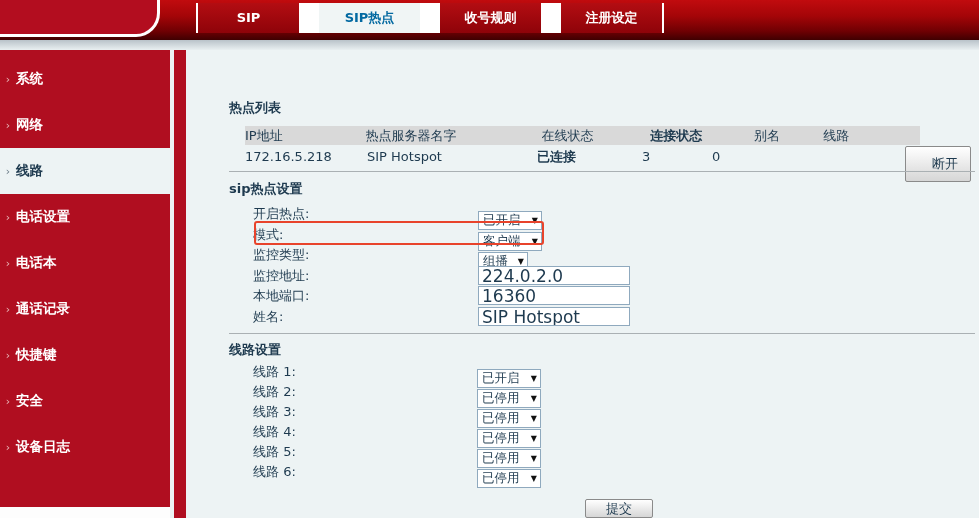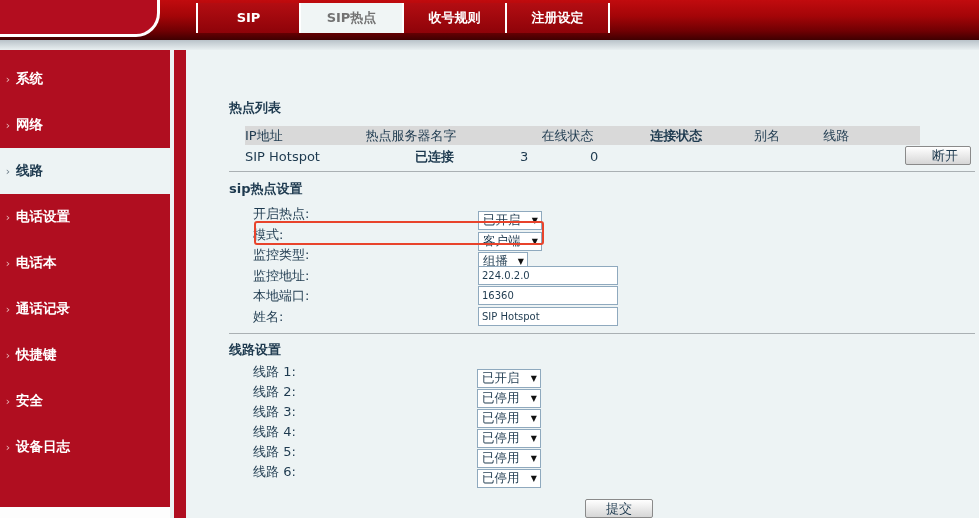--- a/index.html
+++ b/index.html
@@ -4,25 +4,25 @@
 <style>
   * { margin:0; padding:0; box-sizing:border-box; }
   html,body { width:979px; height:518px; }
   body { font-family:"DejaVu Sans","Liberation Sans",sans-serif; background:#edf3f4; position:relative; overflow:hidden; }
 
   
   .header { position:absolute; left:0; top:0; width:979px; height:40px;
     background:linear-gradient(180deg,#c10b0e 0%,#a40508 40%,#6f0003 78%,#3f0001 100%); }
   .corner { position:absolute; left:0; top:0; width:160px; height:37px; background:#b30d1f;
     border-right:3px solid #fff; border-bottom:3px solid #fff; border-radius:0 0 24px 0; }
-  .tabs { position:absolute; left:196px; top:3px; height:30px; display:flex; gap:2px;
+  .tabs { position:absolute; left:196px; top:3px; height:30px; display:flex; gap:20px;
     background:#fff; padding:0 2px; }
   .tab { width:101px; height:30px; line-height:30px; text-align:center; font-size:13px;
     font-weight:bold; color:#fff; background:linear-gradient(180deg,#b30d12,#8e0309); cursor:pointer; }
-  .tab.active { background:#f0f5f5; color:#737373; }
+  .tab.active { background:#f0f5f5; color:#0369a1; }
   .strip { position:absolute; left:0; top:40px; width:979px; height:10px;
     background:linear-gradient(180deg,#b9c2c9,#e9eff1); }
 
   
   .sidebar { position:absolute; left:0; top:50px; width:170px; height:457px; background:#b00e20; }
   .sidebar-bottom { position:absolute; left:0; top:507px; width:170px; height:11px; background:#fdfdfd; }
   .vbar { position:absolute; left:174px; top:50px; width:12px; height:468px; background:#b00e20; }
   .side-item { position:absolute; left:0; width:170px; height:46px; display:flex; align-items:center;
     color:#fff; font-size:13.5px; font-weight:bold; cursor:pointer; }
   .side-item .arr { width:16px; text-align:center; font-size:11px; font-weight:normal; color:#e8b8b8; }
@@ -35,34 +35,34 @@
   .hr { position:absolute; left:41px; width:746px; height:1px; background:#aab0b3; }
 
   .thead { position:absolute; left:57px; top:76px; width:675px; height:19px; background:#d9d9d9; display:flex; }
   .trow  { position:absolute; left:57px; top:97px; width:675px; height:19px; display:flex; }
   .cell { padding-left:0; line-height:19px; white-space:nowrap; overflow:hidden; }
   .c0{width:122px;} .c1{width:170px;} .c2{width:110px;margin-left:8px;} .c3{width:105px;font-weight:bold;} .c4{width:70px;} .c5{width:98px;}
 
   .btn { background:linear-gradient(180deg,#ffffff,#d6d6d6); border:1px solid #8a8a8a;
     border-radius:2px; color:#1e3a4f; font-size:13px; font-family:inherit; cursor:pointer;
     text-align:center; line-height:16px; }
-  .disconnect-btn { position:absolute; left:717px; top:96px; width:66px; height:19px;padding-left:14px; }
+  .disconnect-btn { position:absolute; left:717px; top:96px; width:66px; height:36px;padding-left:14px; }
   .submit-btn { position:absolute; left:397px; top:449px; width:68px; height:19px; }
 
   .frow-label { position:absolute; left:65px; line-height:19px; }
   .fctrl { position:absolute; left:290px; }
   .lctrl { position:absolute; left:289px; }
 
   .sel { height:19px; background:#fff; border:1px solid #8fa9be; display:inline-flex;
     align-items:center; justify-content:space-between; padding:0 3px 0 4px; cursor:pointer;margin-top:7px; }
   .sel .val { font-size:12.5px; color:#1e3a4f; white-space:nowrap; }
   .sel .caret { font-size:8px; color:#111; margin-left:6px; }
   .w64 { width:64px; } .w50 { width:50px; }
 
-  .txt { width:140px; height:19px; border:1px solid #8fa9be; background:#fff; font-size:10px;
+  .txt { width:152px; height:19px; border:1px solid #8fa9be; background:#fff; font-size:17px;
     color:#1e3a4f; padding:0 3px; font-family:inherit; }
 
   .highlight-box { position:absolute; left:66px; top:171px; width:290px; height:24px;
     border:2px solid #e8432b; border-radius:3px; pointer-events:none; }
 </style>
 </head>
 <body>
 
 <div class="header">
   <div class="corner"></div>
@@ -122,20 +122,21 @@
 
   <div class="thead">
     <div class="cell c0">IP地址</div>
     <div class="cell c1">热点服务器名字</div>
     <div class="cell c2">在线状态</div>
     <div class="cell c3">连接状态</div>
     <div class="cell c4">别名</div>
     <div class="cell c5">线路</div>
   </div>
   <div class="trow">
+    <div class="cell c0">172.16.5.218</div>
     <div class="cell c1">SIP Hotspot</div>
     <div class="cell c3">已连接</div>
     <div class="cell c4">3</div>
     <div class="cell c5">0</div>
   </div>
   <button class="btn disconnect-btn">断开</button>
 
   <div class="hr" style="top:121px"></div>
 
   <div class="sec-title" style="top:130px">sip热点设置</div>

